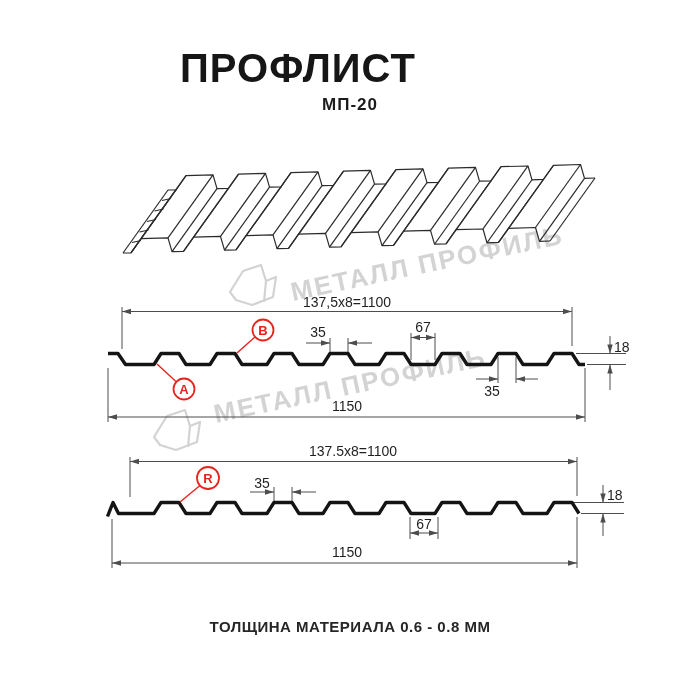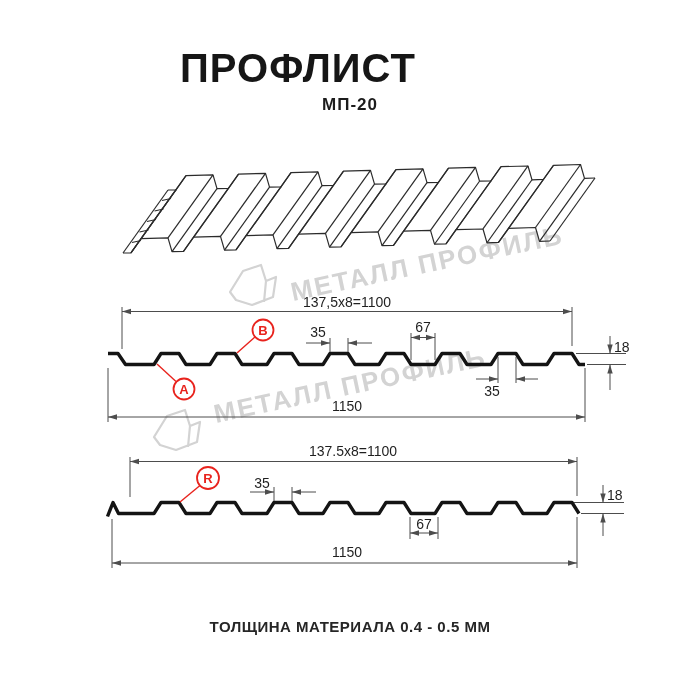--- a/index.html
+++ b/index.html
@@ -166,13 +166,13 @@
         <text x="424" y="529" text-anchor="middle" class="dimtext">67</text>
         <text x="607" y="499.5" text-anchor="start" class="dimtext">18</text>
         <text x="347" y="557" text-anchor="middle" class="dimtext">1150</text>
         <line x1="200" y1="485.5" x2="180" y2="502" stroke="#e8231d" stroke-width="1.4"></line>
         <circle cx="208" cy="478" r="11" fill="none" stroke="#e8231d" stroke-width="1.8"></circle>
         <text x="208" y="482.5" text-anchor="middle" class="redlabel" fill="#e8231d">R</text>
       </g>
   </g>
 </svg>
 
-<div class="footer">ТОЛЩИНА МАТЕРИАЛА 0.4 - 0.5 ММ</div>
+<div class="footer">ТОЛЩИНА МАТЕРИАЛА 0.6 - 0.8 ММ</div>
 
 </body></html>

